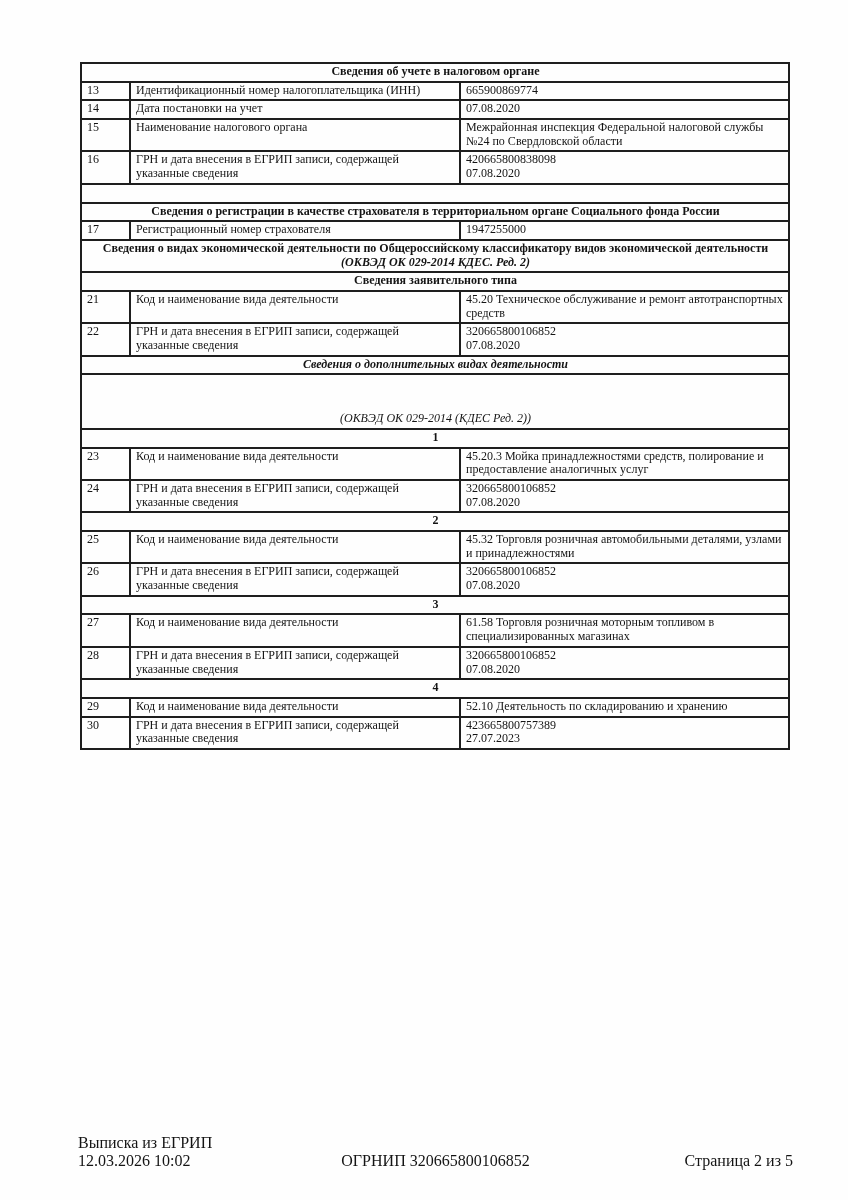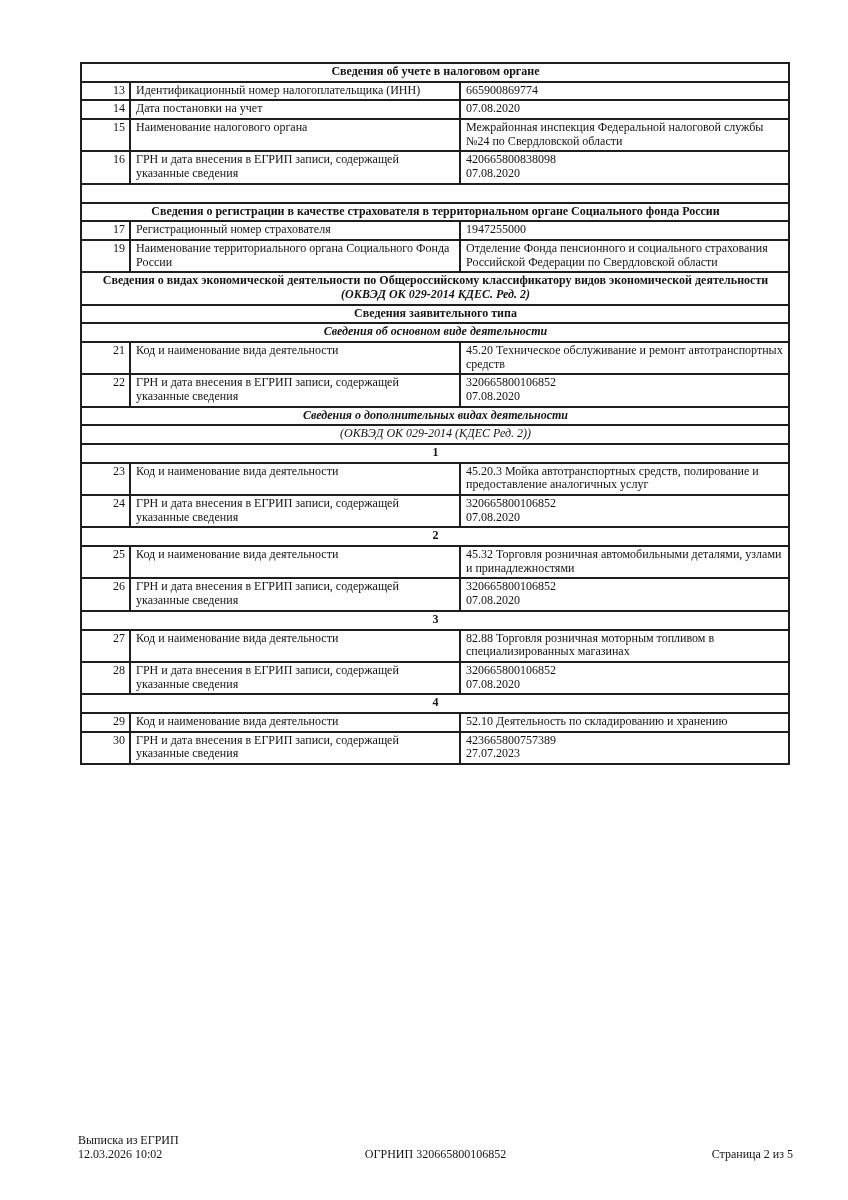--- a/index.html
+++ b/index.html
@@ -22,51 +22,51 @@
     font-size: 12px;
     line-height: 1.14;
   }
   table.egrip td {
     border: 2px solid #1e1e1e;
     vertical-align: top;
     padding: 1px 4px 2px 5px;
     word-wrap: break-word;
   }
   td.c-num {
-    text-align: right;
+    text-align: left;
     padding-left: 1px;
     padding-right: 1px;
   }
   td.c-spacer {
     height: 14px;
     padding: 0;
   }
   td.c-section {
     text-align: center;
     padding: 1px 8px 3px;
   }
   td.c-numheader {
     text-align: center;
     font-weight: bold;
     padding: 0 0 2px;
   }
   .t-bold { font-weight: bold; }
   .t-bold-italic { font-weight: bold; font-style: italic; }
-  .t-italic { font-style: italic; }
+  .t-italic { font-style: italic; margin-top: 36px; }
   .s-note { font-style: italic; font-weight: bold; }
   .c-value div { min-height: 1em; }
   .footer {
     position: absolute;
     left: 78px;
     right: 55px;
     top: 1134px;
     display: grid;
     grid-template-columns: 1fr auto 1fr;
     align-items: end;
-    font-size: 12px;
+    font-size: 16px;
     line-height: 1.15;
   }
   .f-left { text-align: left; }
   .f-center { text-align: center; font-family: Liberation Serif, serif; }
   .f-right { text-align: right; }
 </style>
 </head>
 <body>
 
 <div class="page">
@@ -121,43 +121,31 @@
           </td>
         </tr>
         <tr>
           <td class="c-num">17</td>
           <td class="c-label">Регистрационный номер страхователя</td>
           <td class="c-value">
             <div>1947255000</div>
           </td>
         </tr>
         <tr>
-          <td class="c-num">19</td>
-          <td class="c-label">Наименование территориального органа Социального Фонда России</td>
-          <td class="c-value">
-            <div>Отделение Фонда пенсионного и социального страхования Российской Федерации по Свердловской области</div>
-          </td>
-        </tr>
-        <tr>
           <td class="c-section" colspan="3">
             <div class="t-bold">Сведения о видах экономической деятельности по Общероссийскому классификатору видов экономической деятельности</div>
             <div class="s-note">(ОКВЭД ОК 029-2014 КДЕС. Ред. 2)</div>
           </td>
         </tr>
         <tr>
           <td class="c-section" colspan="3">
             <div class="t-bold">Сведения заявительного типа</div>
           </td>
         </tr>
         <tr>
-          <td class="c-section" colspan="3">
-            <div class="t-bold-italic">Сведения об основном виде деятельности</div>
-          </td>
-        </tr>
-        <tr>
           <td class="c-num">21</td>
           <td class="c-label">Код и наименование вида деятельности</td>
           <td class="c-value">
             <div>45.20 Техническое обслуживание и ремонт автотранспортных средств</div>
           </td>
         </tr>
         <tr>
           <td class="c-num">22</td>
           <td class="c-label">ГРН и дата внесения в ЕГРИП записи, содержащей указанные сведения</td>
           <td class="c-value">
@@ -175,21 +163,21 @@
             <div class="t-italic">(ОКВЭД ОК 029-2014 (КДЕС Ред. 2))</div>
           </td>
         </tr>
         <tr>
           <td class="c-numheader" colspan="3">1</td>
         </tr>
         <tr>
           <td class="c-num">23</td>
           <td class="c-label">Код и наименование вида деятельности</td>
           <td class="c-value">
-            <div>45.20.3 Мойка автотранспортных средств, полирование и предоставление аналогичных услуг</div>
+            <div>45.20.3 Мойка принадлежностями средств, полирование и предоставление аналогичных услуг</div>
           </td>
         </tr>
         <tr>
           <td class="c-num">24</td>
           <td class="c-label">ГРН и дата внесения в ЕГРИП записи, содержащей указанные сведения</td>
           <td class="c-value">
             <div>320665800106852</div>
             <div>07.08.2020</div>
           </td>
         </tr>
@@ -211,21 +199,21 @@
             <div>07.08.2020</div>
           </td>
         </tr>
         <tr>
           <td class="c-numheader" colspan="3">3</td>
         </tr>
         <tr>
           <td class="c-num">27</td>
           <td class="c-label">Код и наименование вида деятельности</td>
           <td class="c-value">
-            <div>82.88 Торговля розничная моторным топливом в специализированных магазинах</div>
+            <div>61.58 Торговля розничная моторным топливом в специализированных магазинах</div>
           </td>
         </tr>
         <tr>
           <td class="c-num">28</td>
           <td class="c-label">ГРН и дата внесения в ЕГРИП записи, содержащей указанные сведения</td>
           <td class="c-value">
             <div>320665800106852</div>
             <div>07.08.2020</div>
           </td>
         </tr>

